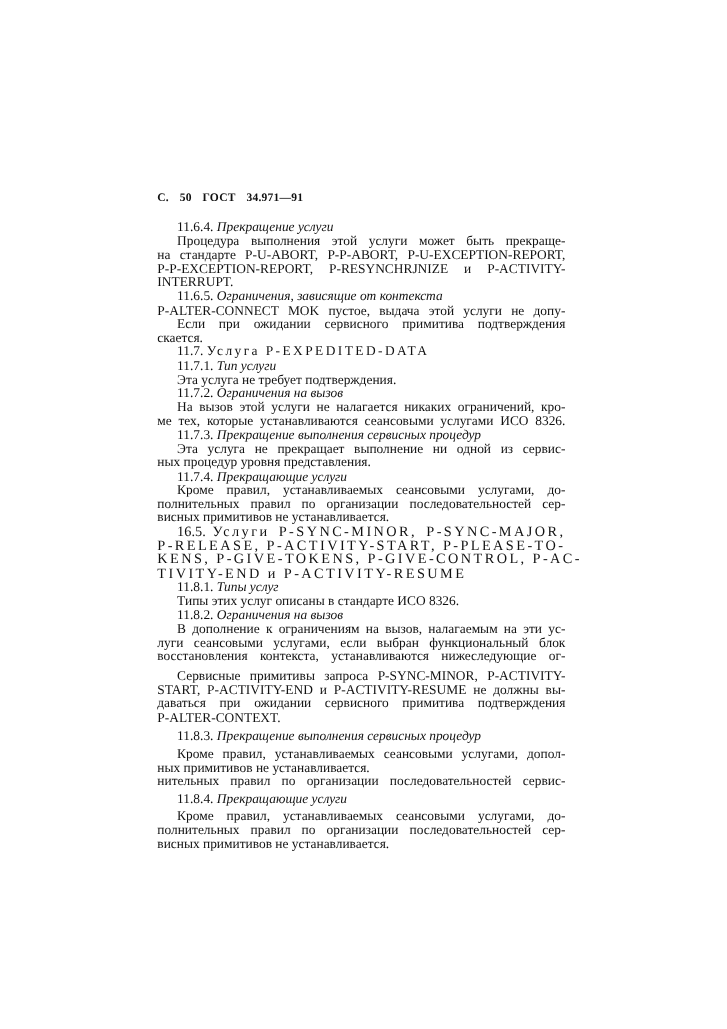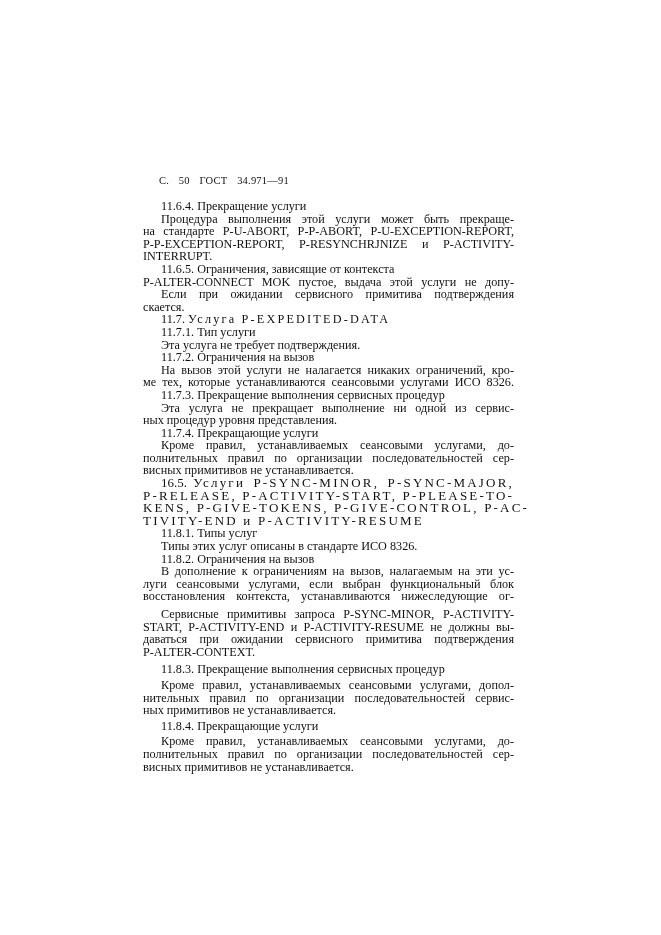--- a/index.html
+++ b/index.html
@@ -17,23 +17,23 @@
     }
     .page {
       position: absolute;
       left: 143px;
       top: 0;
       width: 371px;
     }
     .header {
       position: absolute;
       top: 175px;
-      left: 16px;
+      left: 0;
       font-size: 10.5px;
-      font-weight: normal;
+      font-weight: bold;
       letter-spacing: 0.2px;
       white-space: nowrap;
     }
     .header span { margin-right: 7px; }
     .body {
       position: absolute;
       top: 200px;
       left: 0;
       width: 371px;
       font-size: 12.2px;
@@ -41,21 +41,21 @@
     }
     .line {
       display: block;
       white-space: nowrap;
       text-align: justify;
       text-align-last: justify;
       height: 12.6px;
     }
     .line.last { text-align-last: left; }
     .indent { padding-left: 18px; }
-    .it { }
+    .it { font-style: italic; }
     .spaced { letter-spacing: 2.2px; }
     .gap { height: 5px; display: block; }
   </style>
 </head>
 <body>
 
 <div class="page">
 
   <div class="header">
     <span>С.</span>
@@ -132,22 +132,22 @@
       <span class="line">даваться при ожидании сервисного примитива подтверждения</span>
       <span class="line last">P-ALTER-CONTEXT.</span>
     </div>
 
     <span class="gap"></span>
 
     <div>
       <span class="line last indent"><span>11.8.3.</span> <span class="it">Прекращение выполнения сервисных процедур</span></span>
       <span class="gap" style="height:3px"></span>
       <span class="line indent">Кроме правил, устанавливаемых сеансовыми услугами, допол-</span>
+      <span class="line last">ных примитивов не устанавливается.</span>
       <span class="line">нительных правил по организации последовательностей сервис-</span>
-      <span class="line last">ных примитивов не устанавливается.</span>
     </div>
 
     <span class="gap" style="height:3px"></span>
 
     <div>
       <span class="line last indent"><span>11.8.4.</span> <span class="it">Прекращающие услуги</span></span>
       <span class="gap" style="height:3px"></span>
       <span class="line indent">Кроме правил, устанавливаемых сеансовыми услугами, до-</span>
       <span class="line">полнительных правил по организации последовательностей сер-</span>
       <span class="line last">висных примитивов не устанавливается.</span>

